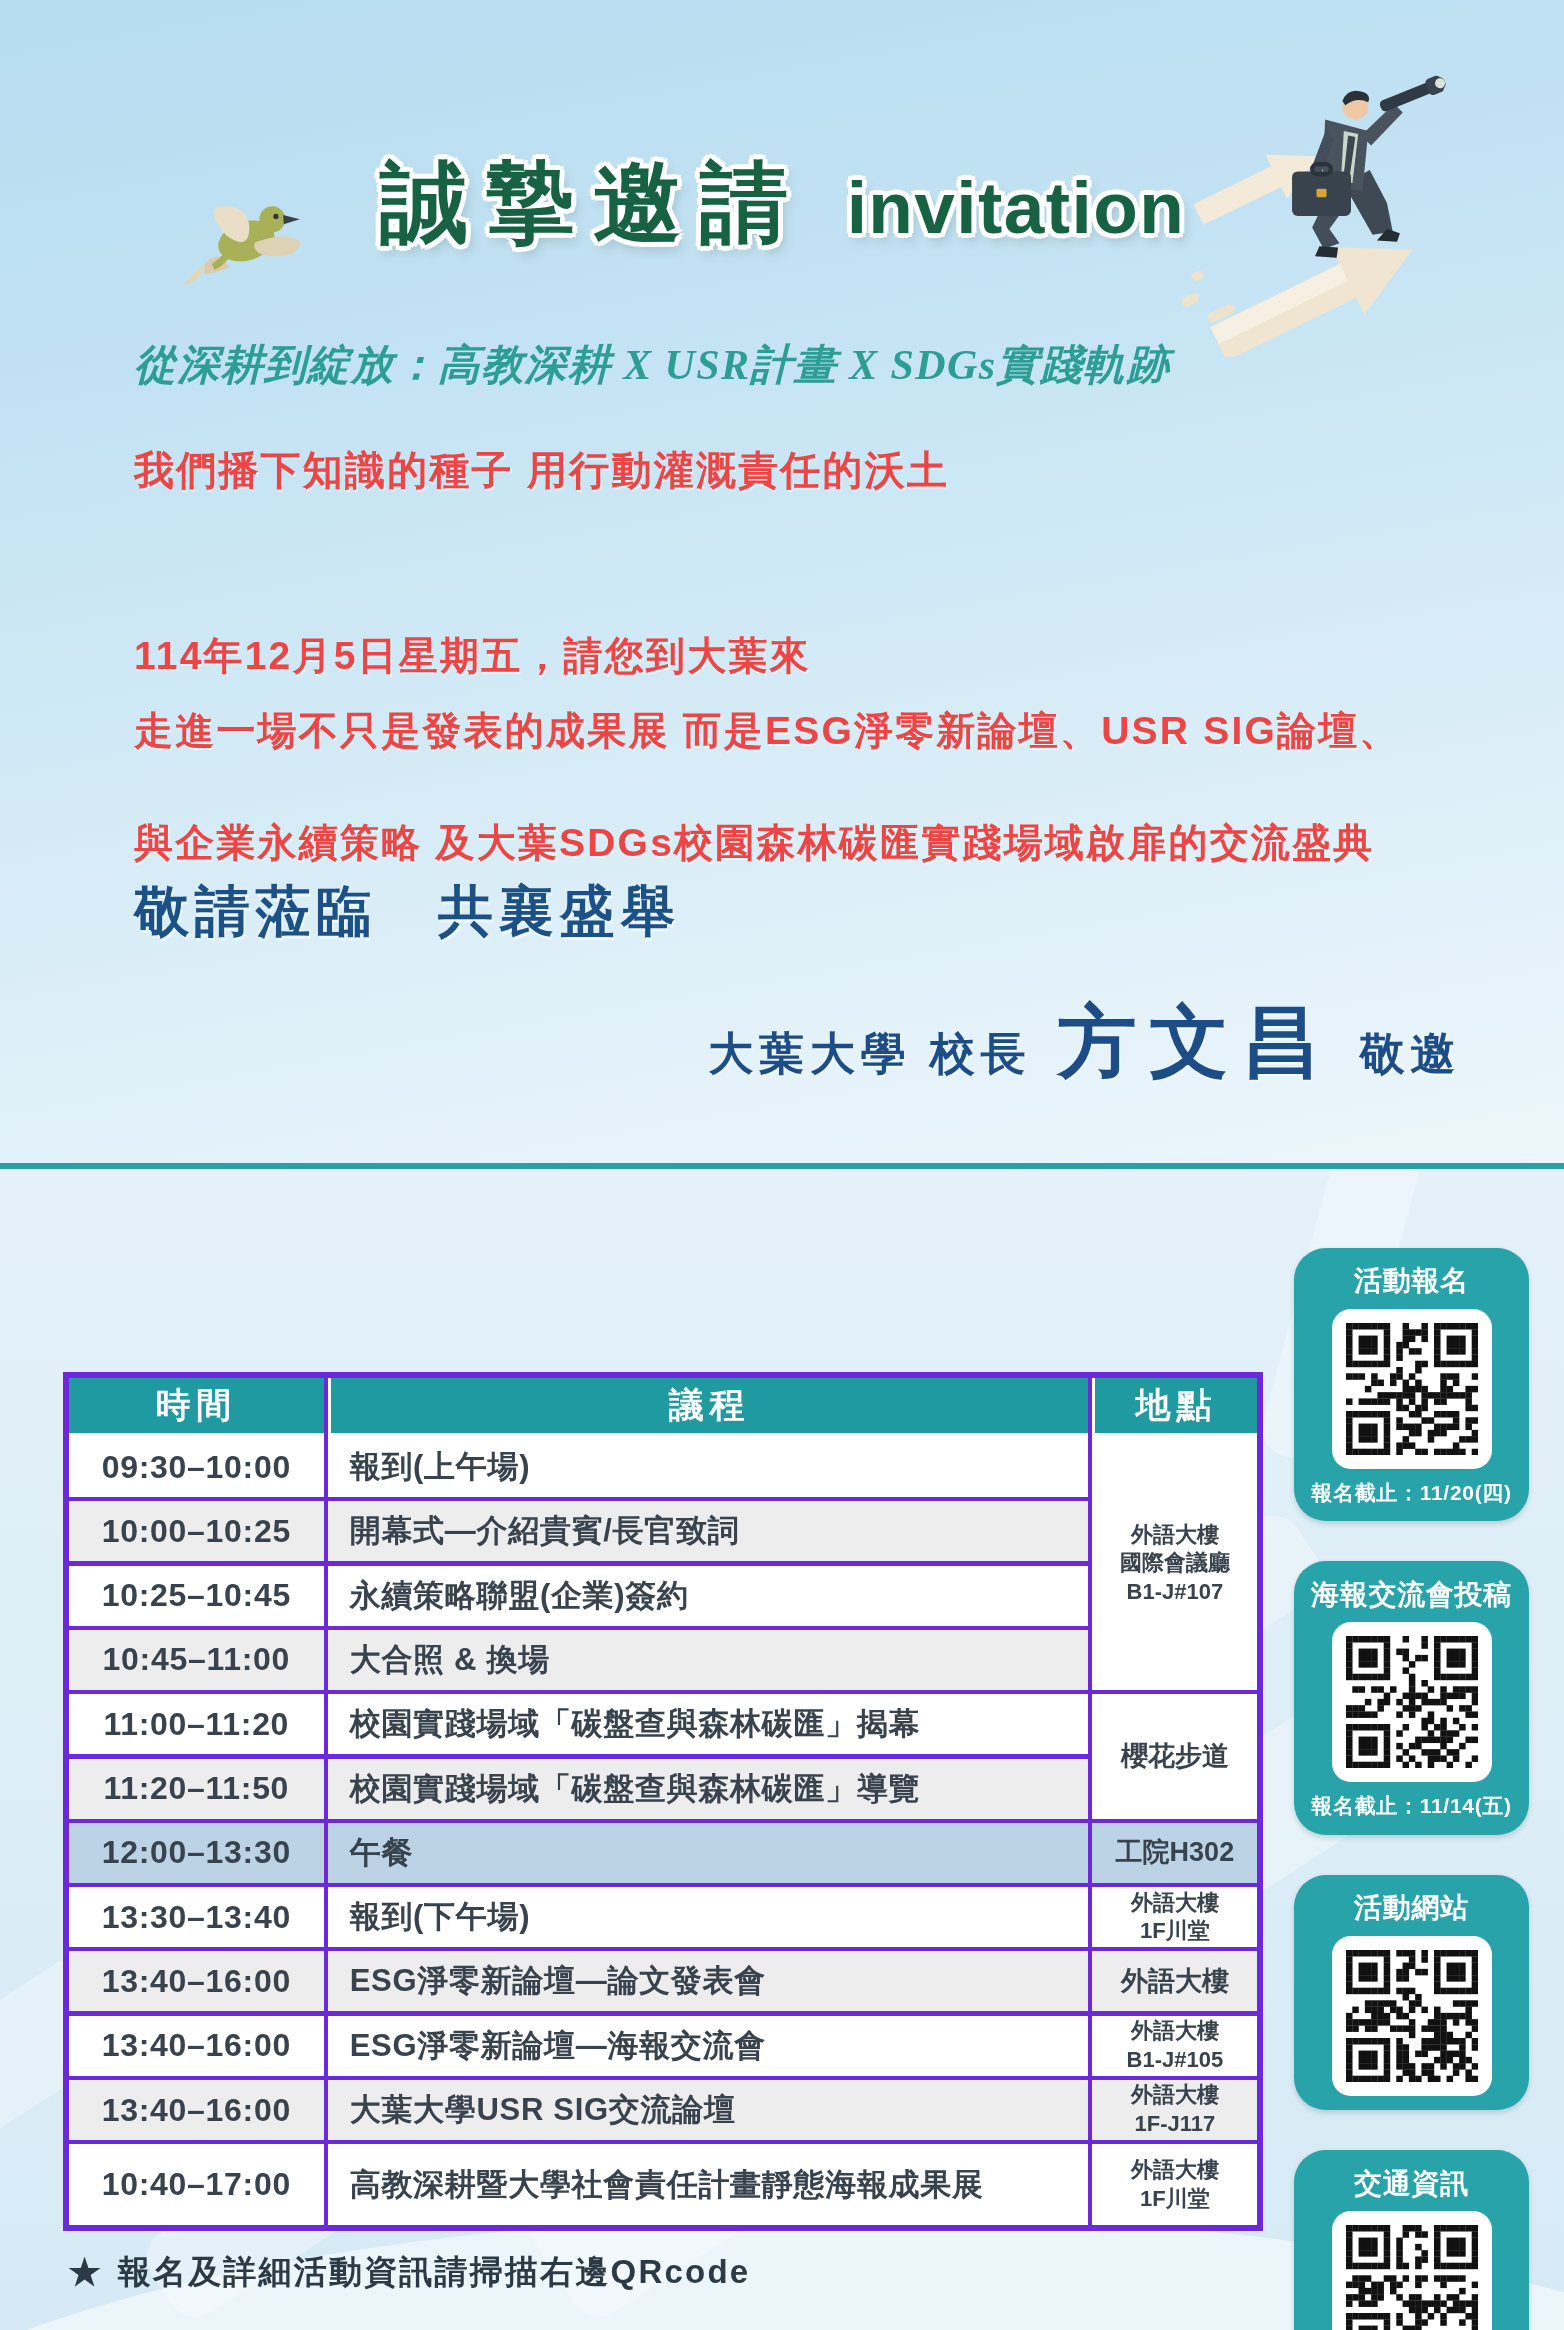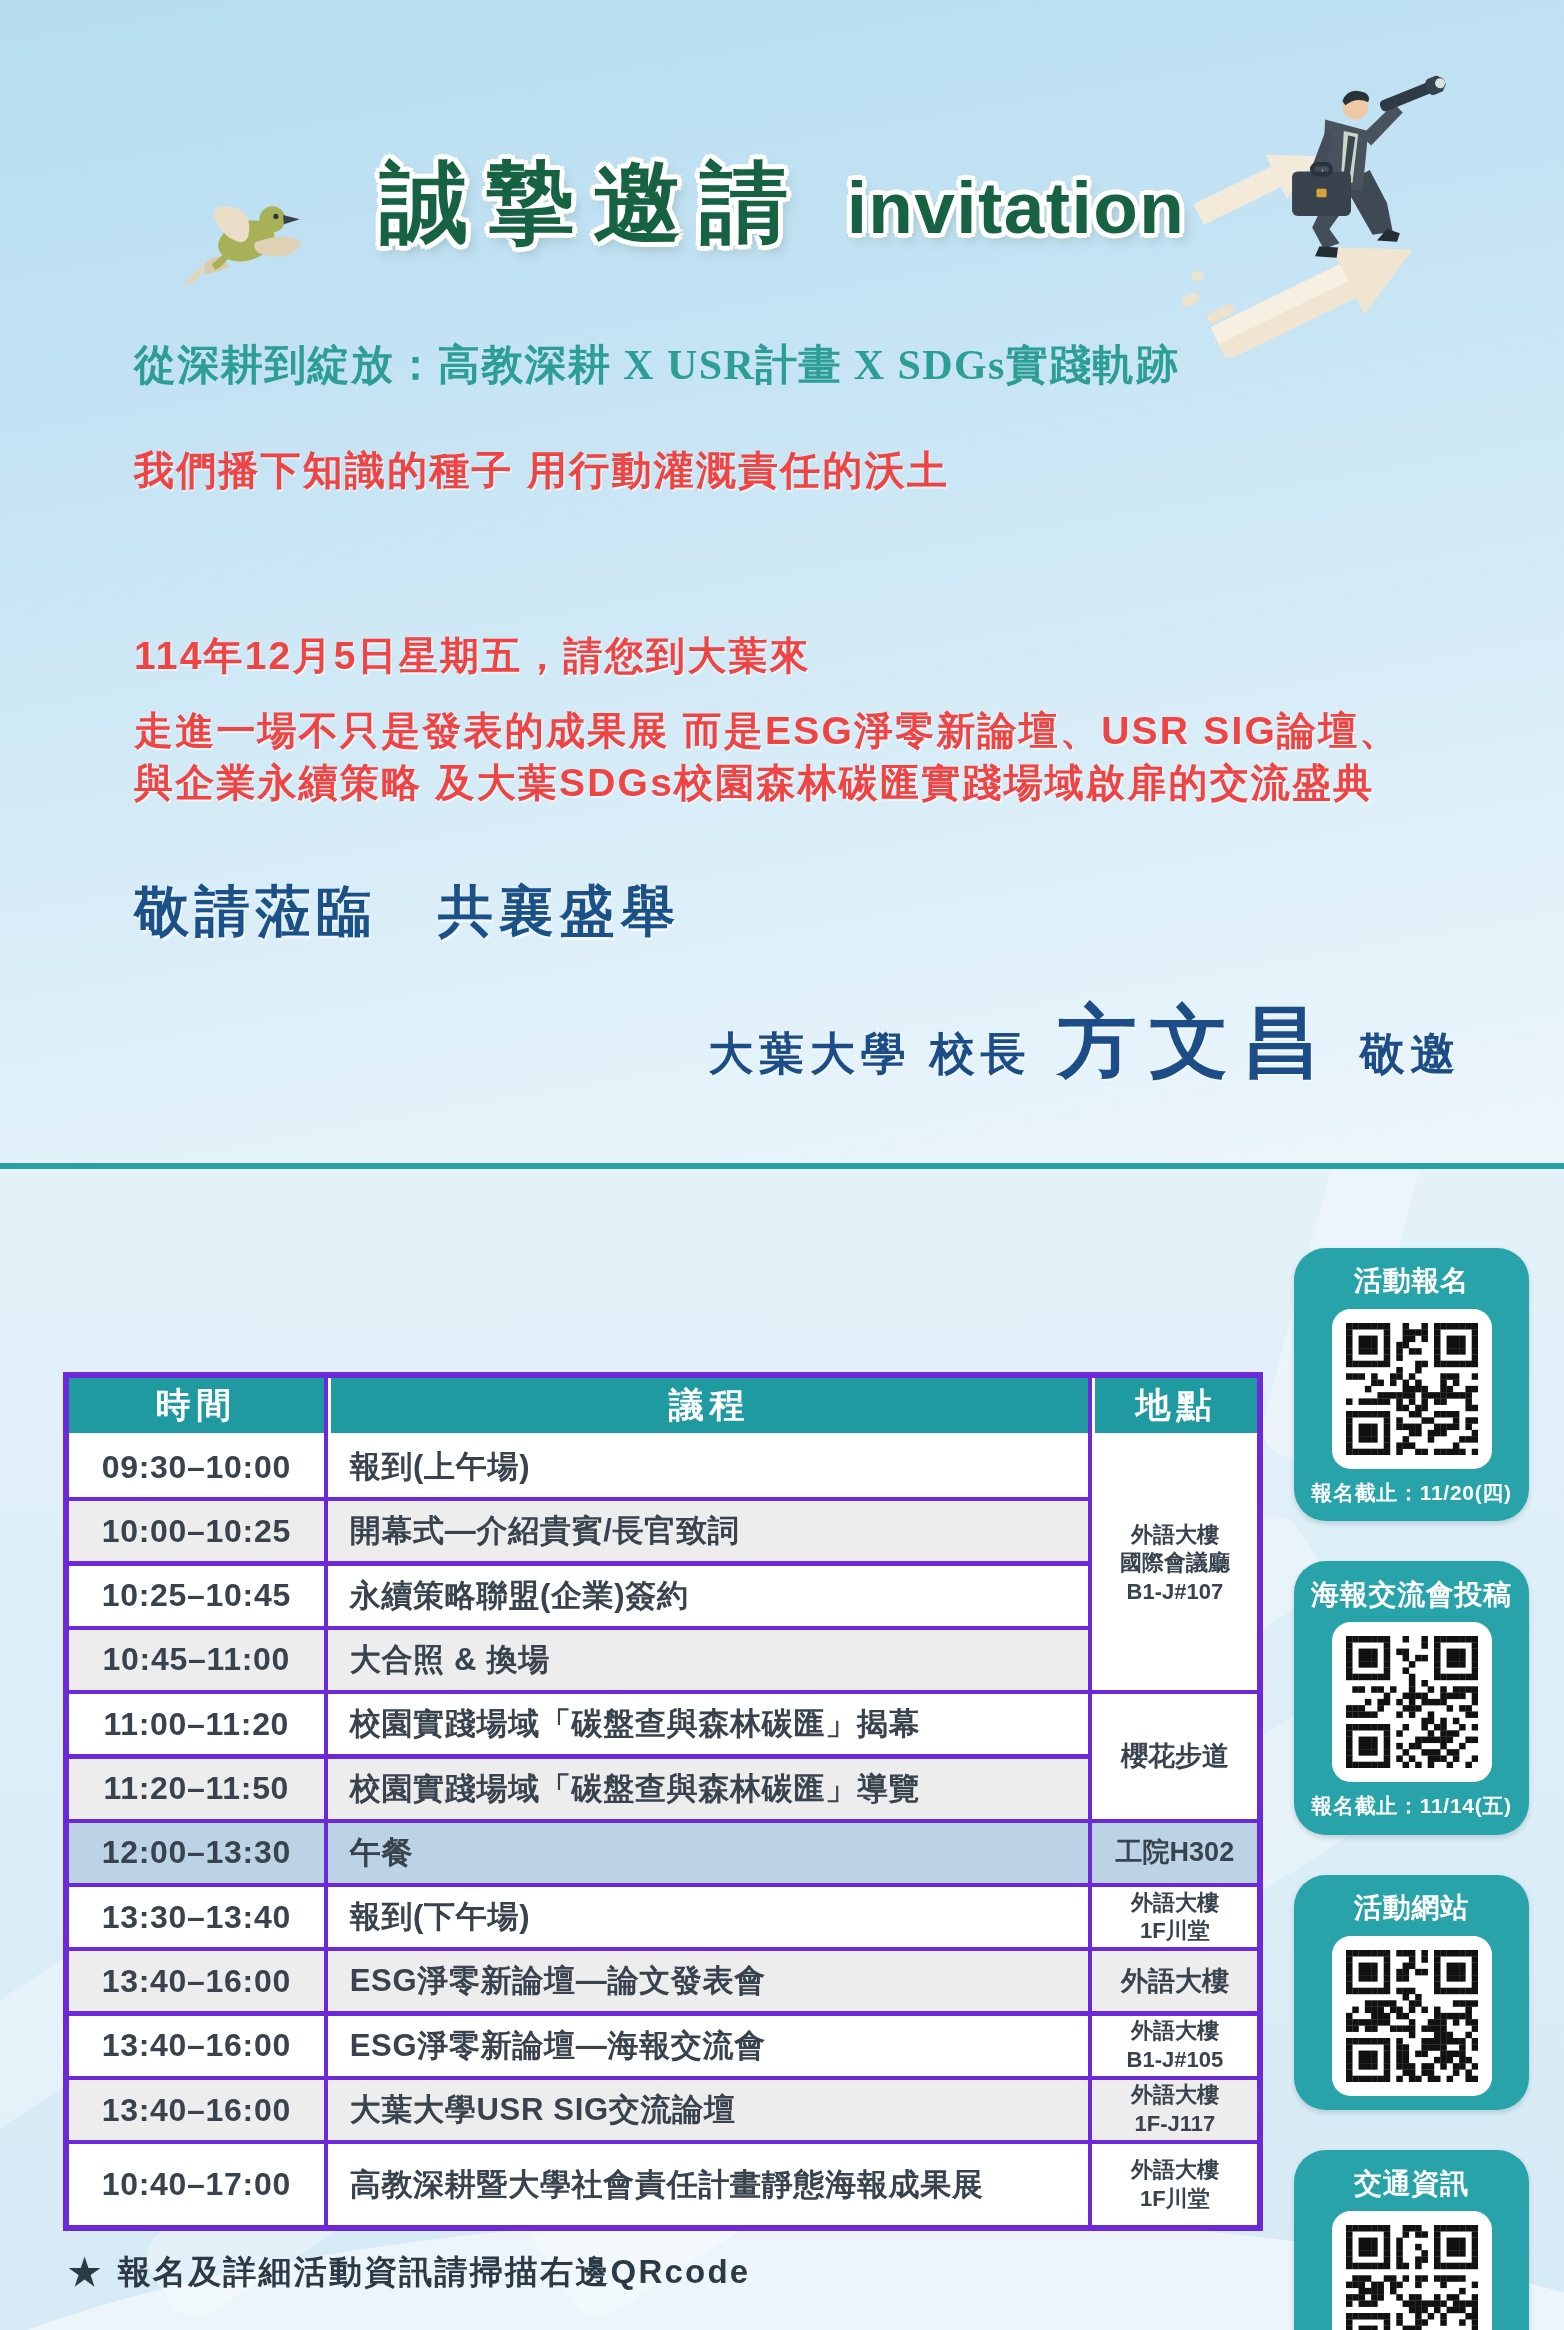--- a/index.html
+++ b/index.html
@@ -26,27 +26,27 @@
   .title-row{position:absolute;left:0;top:144px;width:100%;display:flex;
     justify-content:center;align-items:baseline;gap:40px;}
   .outline-green{
     color:#176242;font-weight:bold;
     text-shadow:-5px 0 0 #fff,5px 0 0 #fff,0 -5px 0 #fff,0 5px 0 #fff,
       -3.6px -3.6px 0 #fff,3.6px 3.6px 0 #fff,-3.6px 3.6px 0 #fff,3.6px -3.6px 0 #fff,
       4.3px 7.2px 11.5px rgba(40,70,60,0.25);}
   .title-zh{font-size:88px;letter-spacing:18.7px;}
   .title-en{font-size:73px;letter-spacing:1.4px;}
   .tagline{position:absolute;left:134px;top:337px;font-family:"Liberation Serif",serif;
-    font-size:42px;font-weight:bold;color:#2d9e96;letter-spacing:1.4px;}
+    font-size:42px;font-weight:bold;color:#2d9e96;letter-spacing:1.4px;font-style:italic;}
   .para,.dateline{position:absolute;left:134px;color:#ef4444;font-weight:700;
     letter-spacing:2.2px;text-shadow:1.4px 2.2px 0 rgba(255,255,255,0.55);}
   .para{font-size:40px;}
   .p1{top:443px;} .p2{top:520px;}
   .dateline{font-size:39px;}
-  .d1{top:629px;} .d2{top:704px;} .d3{top:756px;}
+  .d1{top:629px;} .d2{top:704px;} .d3{top:816px;}
   .invite{position:absolute;left:134px;top:875px;font-size:55px;font-weight:bold;
     color:#1c5187;letter-spacing:5.8px;text-shadow:1.4px 2.9px 0 rgba(255,255,255,0.55);}
   .signature{position:absolute;right:104px;top:990px;display:flex;align-items:baseline;
     gap:26px;color:#1d4d86;text-shadow:1.4px 2.2px 0 rgba(255,255,255,0.5);}
   .sig-pre,.sig-suf{font-size:45px;font-weight:bold;letter-spacing:5.8px;}
   .sig-name{font-size:79px;font-family:"Liberation Serif",serif;font-weight:bold;
     letter-spacing:13px;}
 
   
   .pill{position:absolute;left:134px;top:1254px;width:987px;height:88px;background:#1c3a76;

